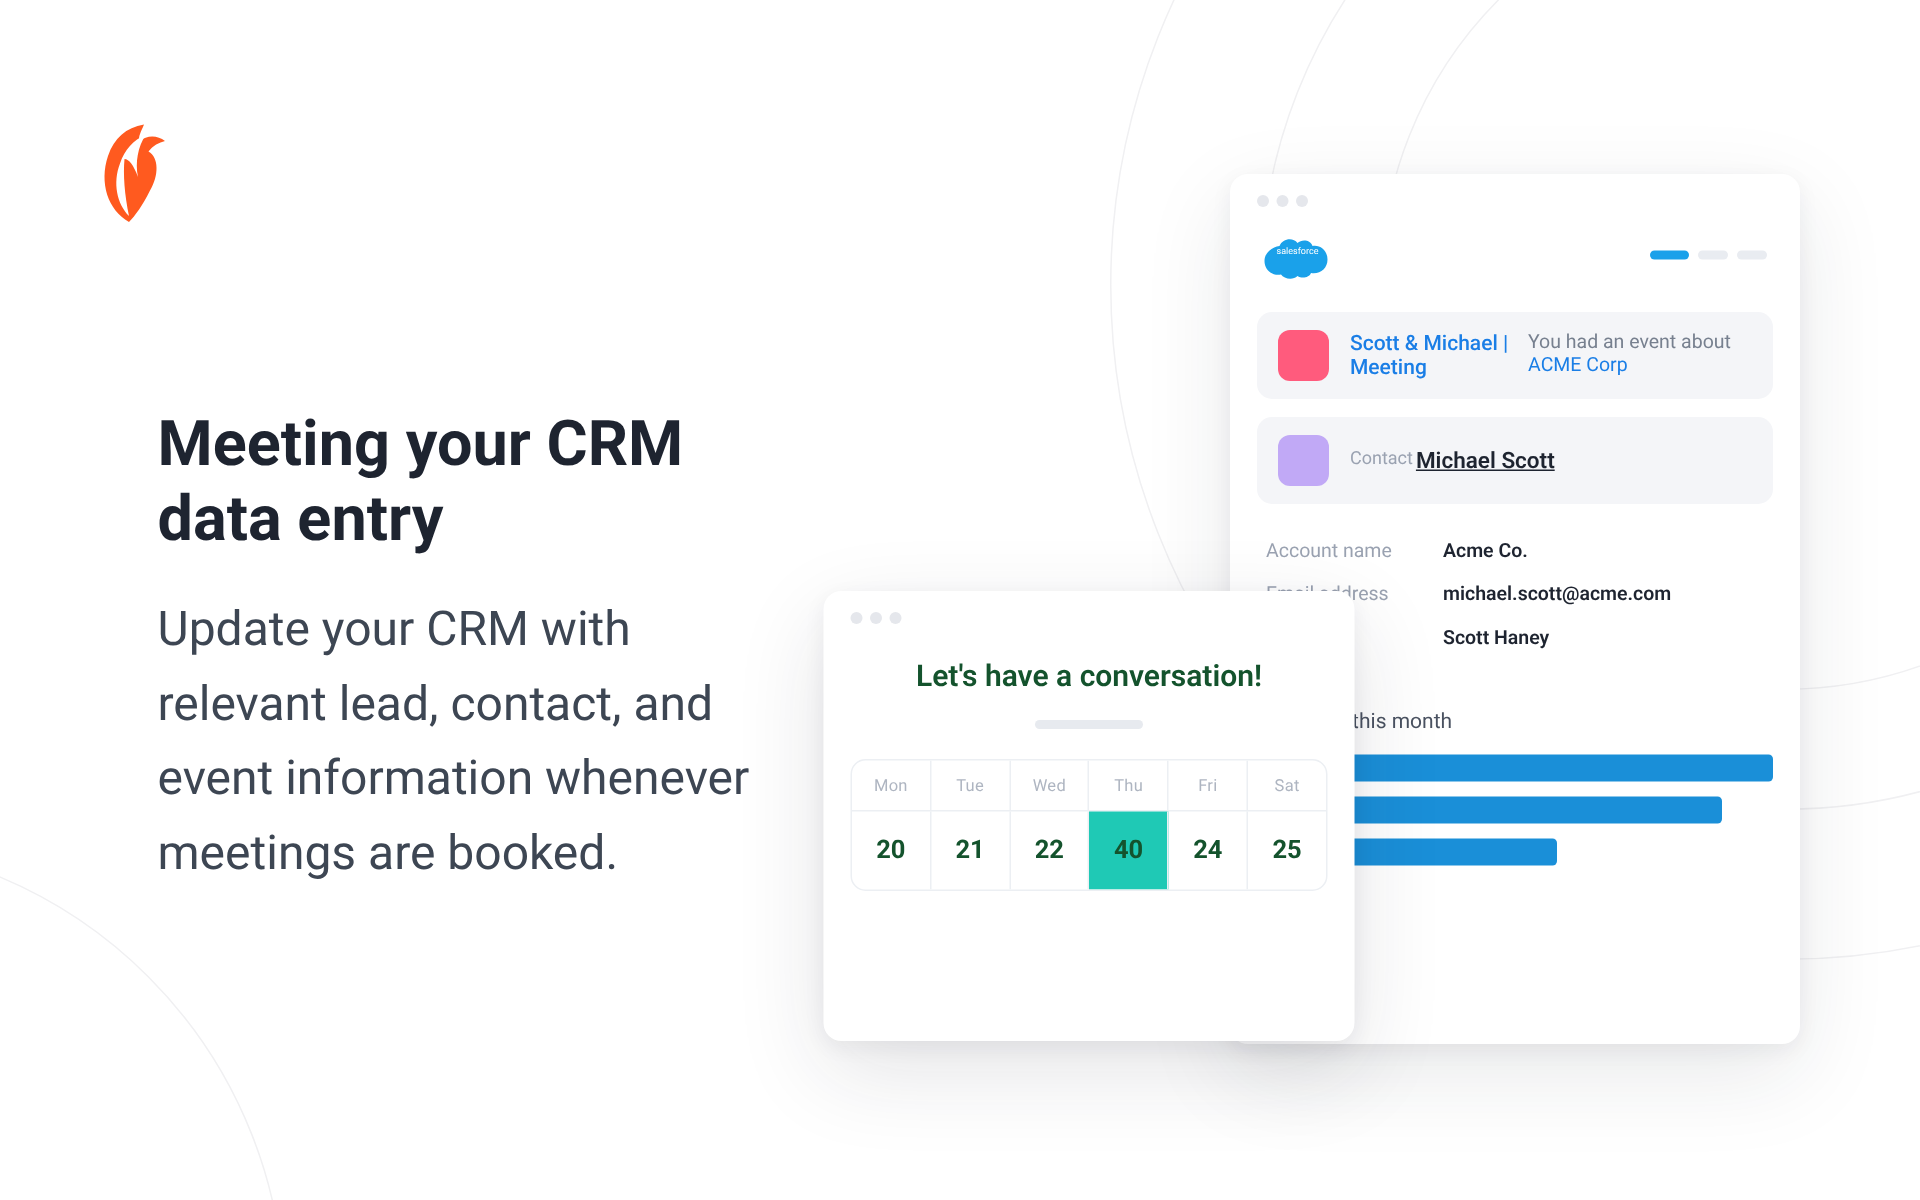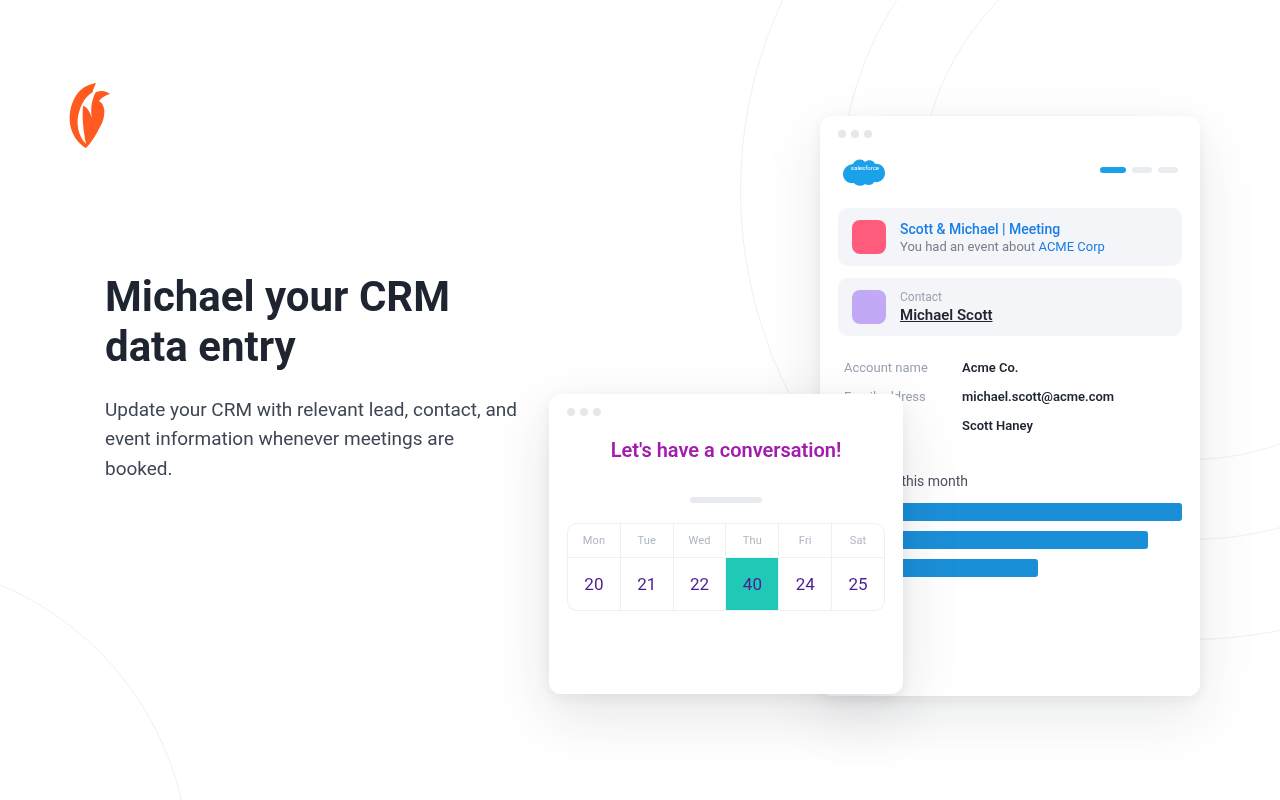--- a/index.html
+++ b/index.html
@@ -1,78 +1,78 @@
 <!DOCTYPE html>
 <html><head>
 <meta charset="utf-8">
 <style>
 *{box-sizing:border-box;margin:0;padding:0;}
 html,body{width:1280px;height:800px;overflow:hidden;font-family:-apple-system,BlinkMacSystemFont,"Segoe UI",Roboto,sans-serif;}
 body{background:#fff;position:relative;}
 .bg-ring{position:absolute;border-radius:50%;border:1px solid #f0f0f2;}
 .headline{position:absolute;left:105px;top:272px;font-size:42px;font-weight:700;color:#1e2430;line-height:1.18;}
-.subtext{position:absolute;left:105px;top:395px;font-size:19px;color:#3d4653;line-height:1.55;max-width:420px;}
+.subtext{position:absolute;left:105px;top:395px;font-size:32px;color:#3d4653;line-height:1.55;max-width:420px;}
 .crm-window{position:absolute;left:820px;top:116px;width:380px;height:580px;background:#fff;border-radius:12px;box-shadow:0 20px 60px rgba(30,36,48,.10),0 4px 14px rgba(30,36,48,.06);padding:14px 18px 18px 18px;}
 .win-dots{display:flex;gap:5px;margin-bottom:16px;}
 .win-dots span{width:8px;height:8px;border-radius:50%;background:#e5e7ec;}
 .crm-header{display:flex;align-items:center;justify-content:space-between;margin-bottom:22px;padding:0 4px;}
 .sf-cloud{width:46px;height:32px;position:relative;}
 .sf-cloud svg{width:46px;height:32px;}
 .sf-cloud span{position:absolute;left:0;right:0;top:10px;text-align:center;font-size:6px;color:#fff;font-weight:400;}
 .pill-group{display:flex;gap:6px;align-items:center;}
 .pill{height:6px;border-radius:3px;}
 .pill.active{width:26px;background:#1aa1ea;}
 .pill.dim{width:20px;background:#e9ecf1;}
 .card{background:#f4f5f8;border-radius:10px;padding:12px 14px;display:flex;gap:14px;align-items:center;margin-bottom:12px;}
 .card .sq{width:34px;height:34px;border-radius:8px;flex-shrink:0;}
 .sq.pink{background:#ff5b7d;}
 .sq.purple{background:#c1a9f6;}
-.card .ct{display:flex;flex-direction:column;gap:2px;}
+.card .ct{display:flex;flex-direction:row;gap:2px;}
 .ct .title{font-size:14px;color:#1a7ee6;font-weight:500;}
 .ct .sub{font-size:13px;color:#77808f;}
 .ct .sub .link{color:#1a7ee6;}
 .ct .lbl{font-size:12px;color:#9aa2b1;}
 .ct .name{font-size:15px;color:#1e2430;font-weight:600;text-decoration:underline;}
 .detail-block{padding:12px 6px 20px 6px;}
 .detail-row{display:flex;gap:18px;margin-bottom:14px;font-size:13px;}
 .detail-row .l{width:100px;color:#9aa2b1;text-align:left;flex-shrink:0;}
 .detail-row .v{color:#1e2430;font-weight:600;}
 .chart-title{font-size:14px;color:#4a5261;margin:6px 0 14px 2px;}
 .bars{display:flex;flex-direction:column;gap:10px;padding-right:0;}
 .bar{height:18px;background:#1a8fd8;border-radius:3px;}
 .cal-window{position:absolute;left:549px;top:394px;width:354px;height:300px;background:#fff;border-radius:12px;box-shadow:0 20px 60px rgba(30,36,48,.12),0 4px 14px rgba(30,36,48,.06);padding:14px 18px 18px 18px;z-index:5;}
-.cal-title{text-align:center;font-size:20px;color:#a21caf;font-weight:600;margin:22px 0 35px 0;}
+.cal-title{text-align:center;font-size:20px;color:#14532d;font-weight:600;margin:22px 0 18px 0;}
 .cal-bar{width:72px;height:6px;border-radius:4px;background:#e7eaef;margin:0 auto 20px auto;}
 .cal-grid{border:1px solid #eceff3;border-radius:10px;overflow:hidden;}
 .cal-row{display:flex;}
 .cal-cell{flex:1;text-align:center;padding:10px 0;font-size:12px;color:#aeb5c1;border-right:1px solid #eceff3;}
 .cal-cell:last-child{border-right:none;}
 .cal-row.days .cal-cell{font-size:11px;letter-spacing:.2px;}
 .cal-row.dates{border-top:1px solid #eceff3;}
-.cal-row.dates .cal-cell{font-size:17px;color:#4c1d95;padding:16px 0;font-weight:400;}
+.cal-row.dates .cal-cell{font-size:17px;color:#14532d;padding:16px 0;font-weight:700;}
 .cal-cell.active{background:#1fc9b5;color:#fff;font-weight:700;}
 .logo{position:absolute;left:56px;top:82px;width:60px;height:68px;}
 </style>
 </head>
 <body>
 
 <div class="bg-ring" style="width:900px;height:900px;right:-360px;top:-260px;"></div>
 <div class="bg-ring" style="width:700px;height:700px;right:-260px;top:-160px;"></div>
 <div class="bg-ring" style="width:540px;height:540px;right:-180px;top:-80px;"></div>
 <div class="bg-ring" style="width:620px;height:620px;left:-430px;bottom:-380px;"></div>
 
 <div class="logo">
 <svg viewBox="0 0 60 68">
       <path d="M30 66 C16 58 10 40 16 22 C20 10 28 3 40 1 C38 6 36 9 37 12 C42 8 49 8 54 12 C50 13 46 15 43 19 C50 23 50 35 44 45 C39 55 34 62 30 66 Z" fill="#ff5a1f"></path>
       <path d="M30 62 C22 54 19 40 24 27 C27 18 33 11 41 8 C36 16 34 26 36 36 C33 28 30 24 27 24 C26 34 27 48 30 62 Z" fill="#fff"></path>
     </svg>
 </div>
 
 <h1 class="headline">
-  <span>Michael your CRM</span><br>
+  <span>Meeting your CRM</span><br>
   <span>data entry</span>
 </h1>
 <p class="subtext">Update your CRM with relevant lead, contact, and event information whenever meetings are booked.</p>
 
 <div class="crm-window">
   <div class="win-dots">
       <span></span>
       <span></span>
       <span></span>
     </div>

